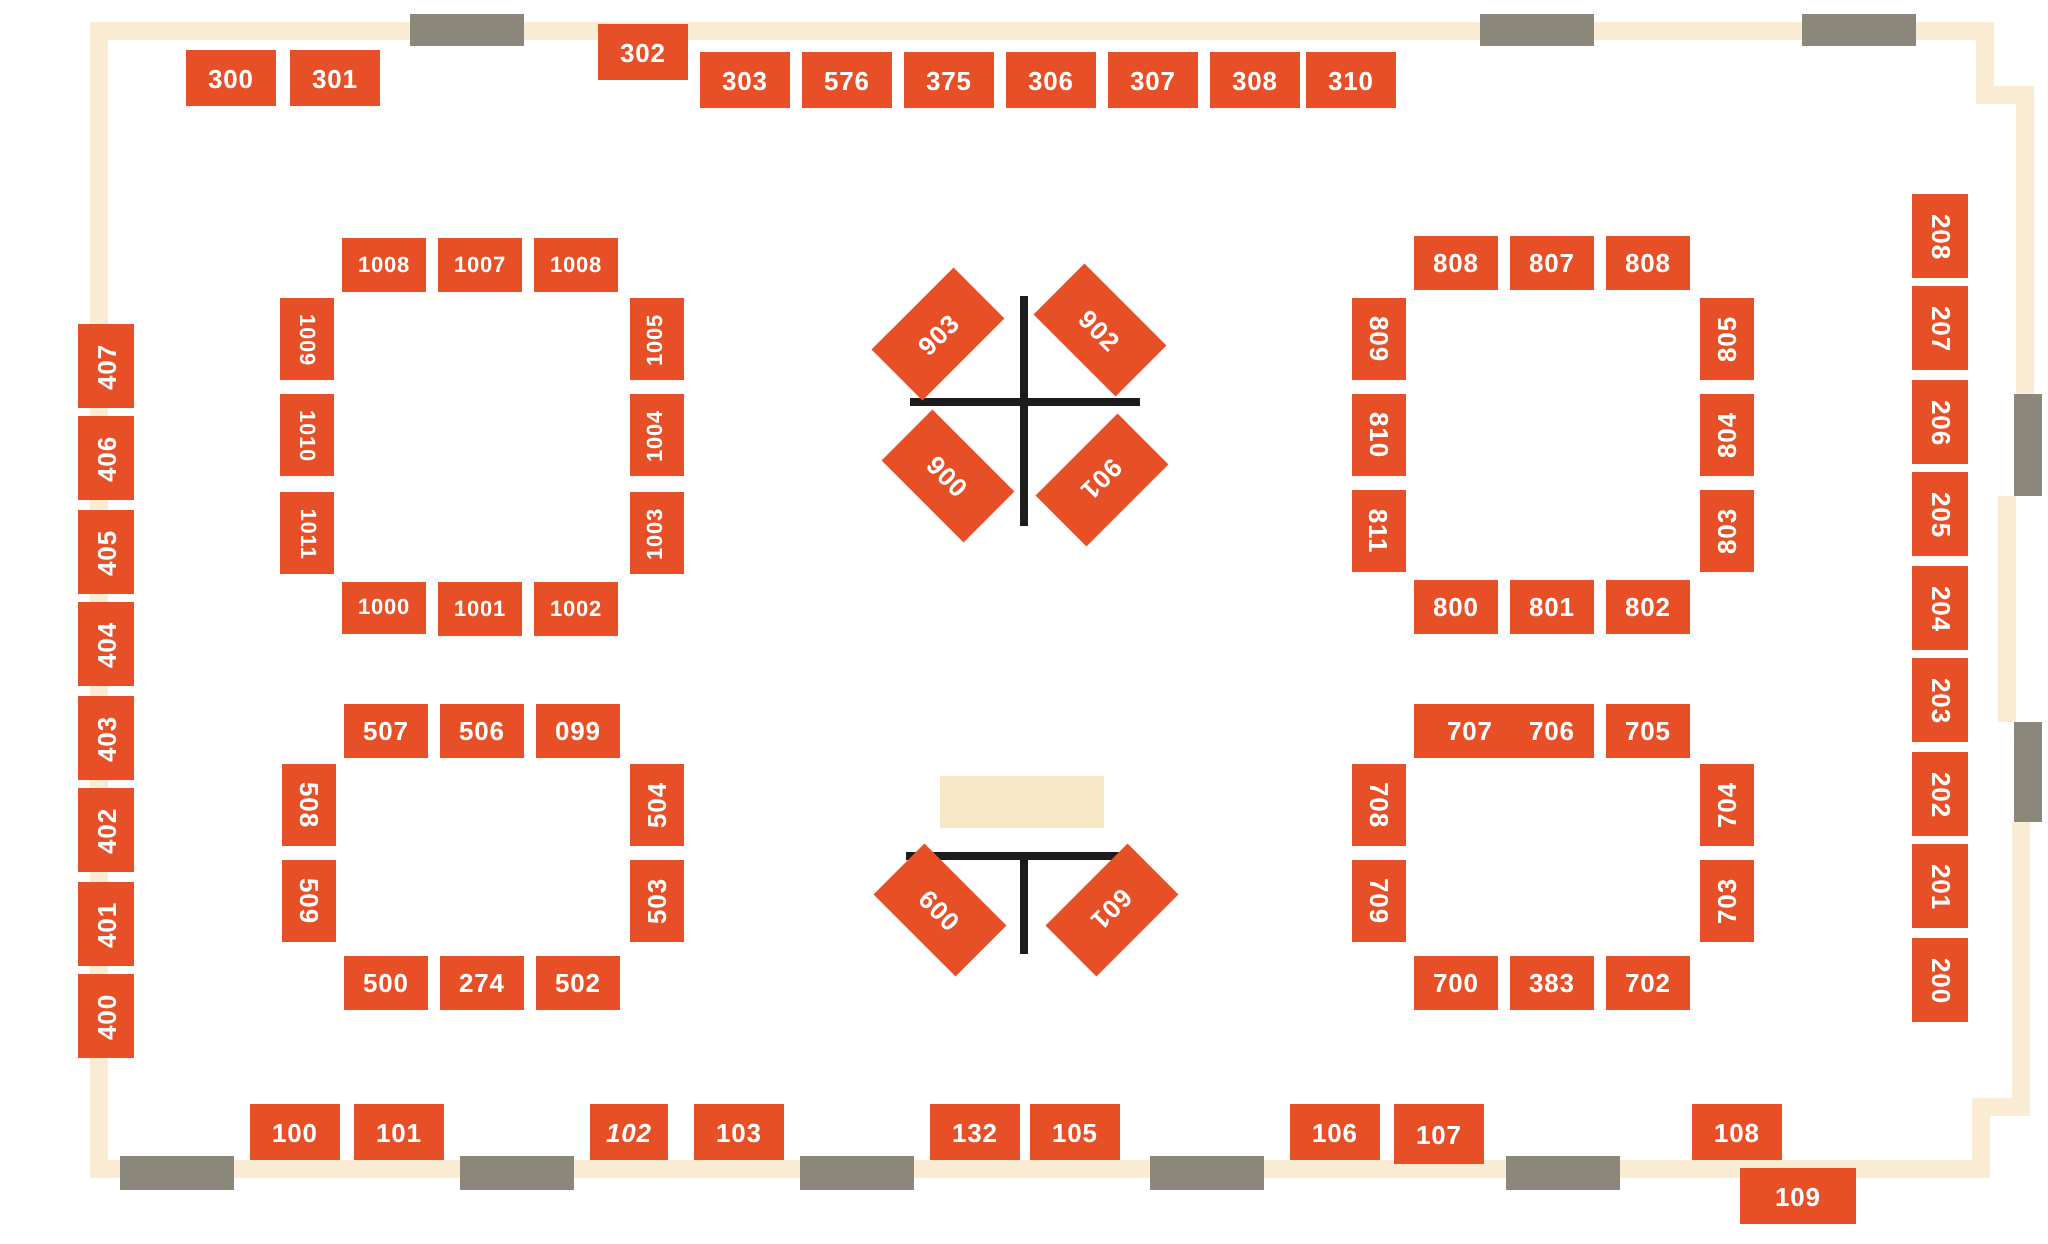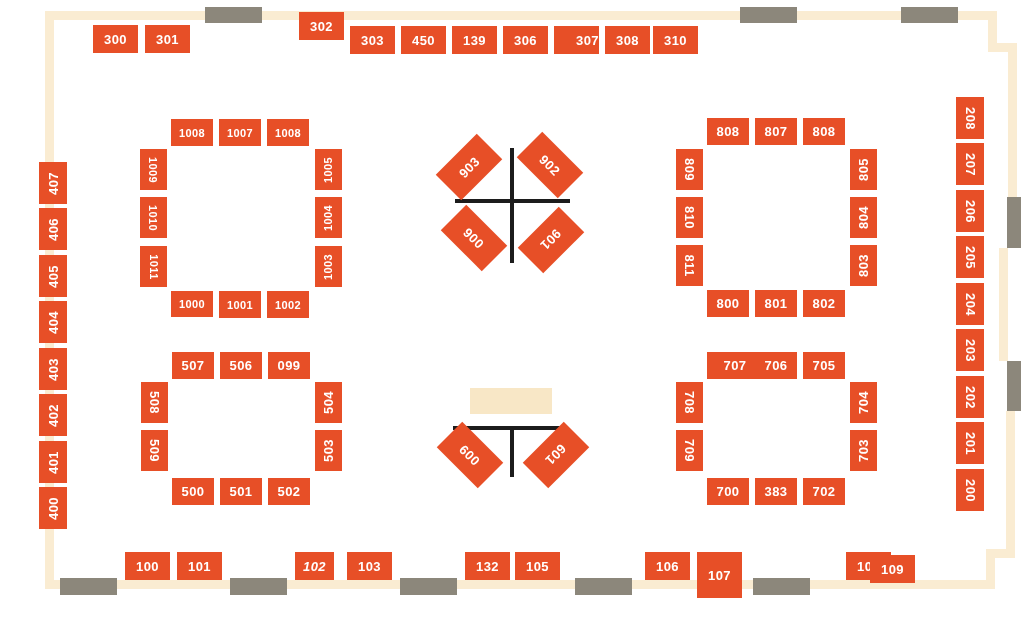--- a/index.html
+++ b/index.html
@@ -62,29 +62,29 @@
       <div class="booth" style="left: 145px; top: 25px; width: 45px; height: 28px;">
         <span class="fs3">301</span>
       </div>
       <div class="booth" style="left: 299px; top: 12px; width: 45px; height: 28px;">
         <span class="fs3">302</span>
       </div>
       <div class="booth" style="left: 350px; top: 26px; width: 45px; height: 28px;">
         <span class="fs3">303</span>
       </div>
       <div class="booth" style="left: 401px; top: 26px; width: 45px; height: 28px;">
-        <span class="fs3">450</span>
+        <span class="fs3">576</span>
       </div>
       <div class="booth" style="left: 452px; top: 26px; width: 45px; height: 28px;">
-        <span class="fs3">139</span>
+        <span class="fs3">375</span>
       </div>
       <div class="booth" style="left: 503px; top: 26px; width: 45px; height: 28px;">
         <span class="fs3">306</span>
       </div>
-      <div class="booth" style="left: 554px; top: 26px; width: 45px; height: 28px; justify-content: flex-end;">
+      <div class="booth" style="left: 554px; top: 26px; width: 45px; height: 28px;">
         <span class="fs3">307</span>
       </div>
       <div class="booth" style="left: 605px; top: 26px; width: 45px; height: 28px;">
         <span class="fs3">308</span>
       </div>
       <div class="booth" style="left: 653px; top: 26px; width: 45px; height: 28px;">
         <span class="fs3">310</span>
       </div>
       <div class="booth" style="left: 39px; top: 162px; width: 28px; height: 42px;">
         <span class="fs3" style="transform: rotate(-90deg);">407</span>
@@ -151,27 +151,27 @@
       </div>
       <div class="booth" style="left: 465px; top: 552px; width: 45px; height: 28px;">
         <span class="fs3">132</span>
       </div>
       <div class="booth" style="left: 515px; top: 552px; width: 45px; height: 28px;">
         <span class="fs3">105</span>
       </div>
       <div class="booth" style="left: 645px; top: 552px; width: 45px; height: 28px;">
         <span class="fs3">106</span>
       </div>
-      <div class="booth" style="left: 697px; top: 552px; width: 45px; height: 46px;">
+      <div class="booth" style="left: 697px; top: 552px; width: 45px; height: 30px;">
         <span class="fs3">107</span>
       </div>
       <div class="booth" style="left: 846px; top: 552px; width: 45px; height: 28px;">
         <span class="fs3">108</span>
       </div>
-      <div class="booth" style="left: 870px; top: 555px; width: 45px; height: 28px;">
+      <div class="booth" style="left: 870px; top: 584px; width: 58px; height: 28px;">
         <span class="fs3">109</span>
       </div>
       <div class="booth" style="left: 171px; top: 119px; width: 42px; height: 27px;">
         <span class="fs4">1008</span>
       </div>
       <div class="booth" style="left: 219px; top: 119px; width: 42px; height: 27px;">
         <span class="fs4">1007</span>
       </div>
       <div class="booth" style="left: 267px; top: 119px; width: 42px; height: 27px;">
         <span class="fs4">1008</span>
@@ -257,21 +257,21 @@
       <div class="booth" style="left: 315px; top: 382px; width: 27px; height: 41px;">
         <span class="fs3" style="transform: rotate(-90deg);">504</span>
       </div>
       <div class="booth" style="left: 315px; top: 430px; width: 27px; height: 41px;">
         <span class="fs3" style="transform: rotate(-90deg);">503</span>
       </div>
       <div class="booth" style="left: 172px; top: 478px; width: 42px; height: 27px;">
         <span class="fs3">500</span>
       </div>
       <div class="booth" style="left: 220px; top: 478px; width: 42px; height: 27px;">
-        <span class="fs3">501</span>
+        <span class="fs3">274</span>
       </div>
       <div class="booth" style="left: 268px; top: 478px; width: 42px; height: 27px;">
         <span class="fs3">502</span>
       </div>
       <div class="booth" style="left: 707px; top: 352px; width: 56px; height: 27px; text-align: center;">
         <span class="fs3">707</span>
       </div>
       <div class="booth" style="left: 755px; top: 352px; width: 42px; height: 27px;">
         <span class="fs3">706</span>
       </div>

